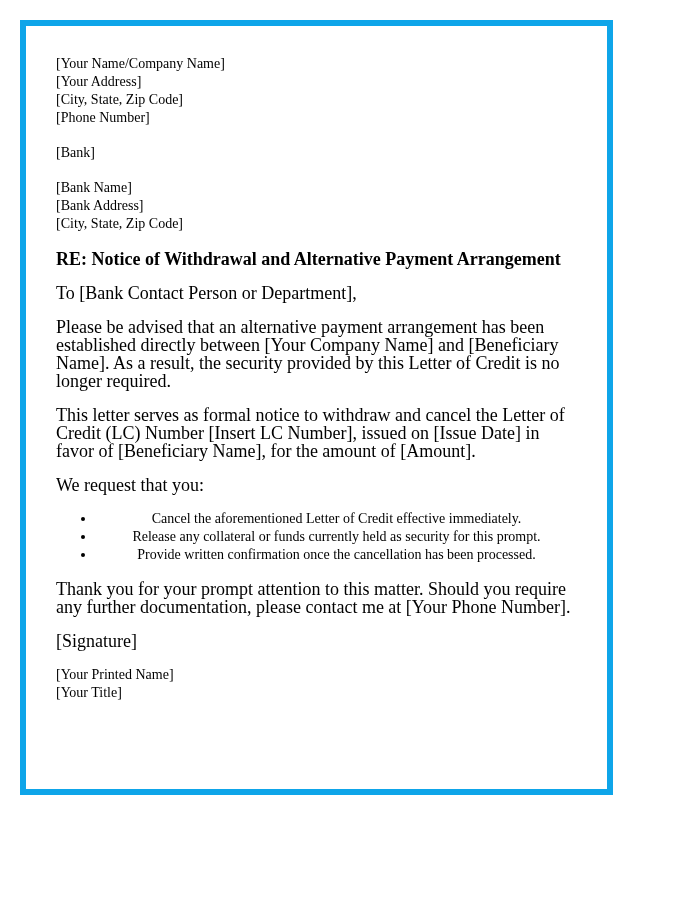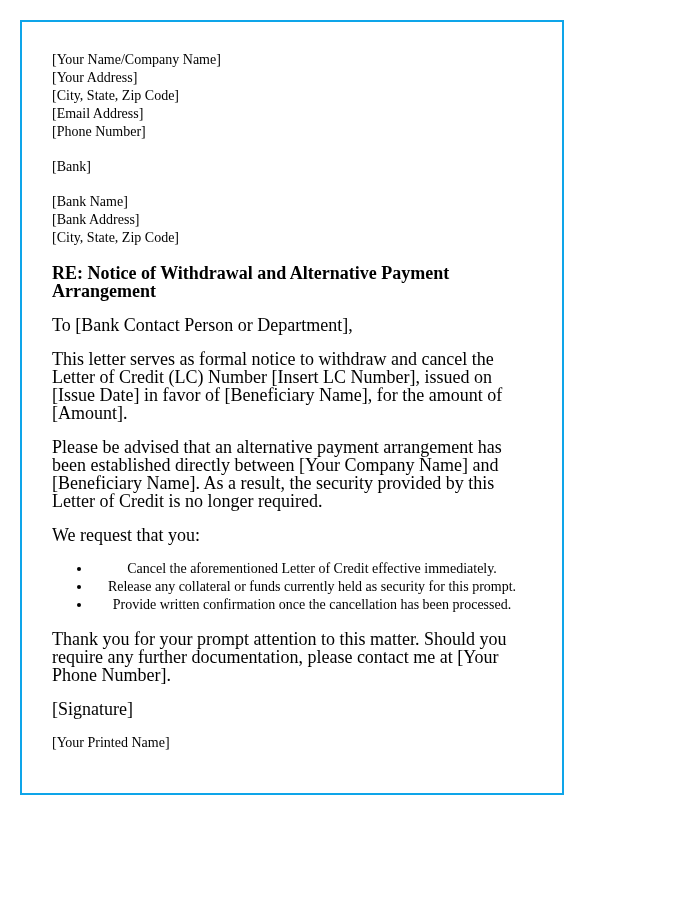--- a/index.html
+++ b/index.html
@@ -9,23 +9,23 @@
     width: 700px;
     height: 900px;
     font-family: "Liberation Serif", serif;
     color: #000000;
   }
   .page {
     box-sizing: border-box;
     position: absolute;
     left: 20px;
     top: 20px;
-    width: 544px;
+    width: 593px;
     height: 775px;
-    border: 2px solid #0ea5e9;
+    border: 6px solid #0ea5e9;
     padding: 29px 30px 20px 30px;
     background: #ffffff;
     overflow: hidden;
   }
   .line {
     font-size: 14px;
     line-height: 18px;
     margin: 0;
   }
   .block {
@@ -52,53 +52,53 @@
 </style>
 </head>
 <body>
 
 <div class="page">
 
   <div class="block">
     <p class="line">[Your Name/Company Name]</p>
     <p class="line">[Your Address]</p>
     <p class="line">[City, State, Zip Code]</p>
-    <p class="line">[Email Address]</p>
     <p class="line">[Phone Number]</p>
   </div>
 
   <div class="block">
     <p class="line">[Bank]</p>
   </div>
 
   <div class="block">
     <p class="line">[Bank Name]</p>
     <p class="line">[Bank Address]</p>
     <p class="line">[City, State, Zip Code]</p>
   </div>
 
   <p class="para subject">RE: Notice of Withdrawal and Alternative Payment Arrangement</p>
 
   <p class="para">To [Bank Contact Person or Department],</p>
 
+  <p class="para">Please be advised that an alternative payment arrangement has been established directly between [Your Company Name] and [Beneficiary Name]. As a result, the security provided by this Letter of Credit is no longer required.</p>
+
   <p class="para">This letter serves as formal notice to withdraw and cancel the Letter of Credit (LC) Number [Insert LC Number], issued on [Issue Date] in favor of [Beneficiary Name], for the amount of [Amount].</p>
-
-  <p class="para">Please be advised that an alternative payment arrangement has been established directly between [Your Company Name] and [Beneficiary Name]. As a result, the security provided by this Letter of Credit is no longer required.</p>
 
   <p class="para">We request that you:</p>
 
   <ul class="requests">
     <li>Cancel the aforementioned Letter of Credit effective immediately.</li>
     <li>Release any collateral or funds currently held as security for this prompt.</li>
     <li>Provide written confirmation once the cancellation has been processed.</li>
   </ul>
 
 
   <p class="para">Thank you for your prompt attention to this matter. Should you require any further documentation, please contact me at [Your Phone Number].</p>
 
 
   <p class="para">[Signature]</p>
 
   <div class="block">
     <p class="line">[Your Printed Name]</p>
+    <p class="line">[Your Title]</p>
   </div>
 
 </div>
 
 </body></html>

